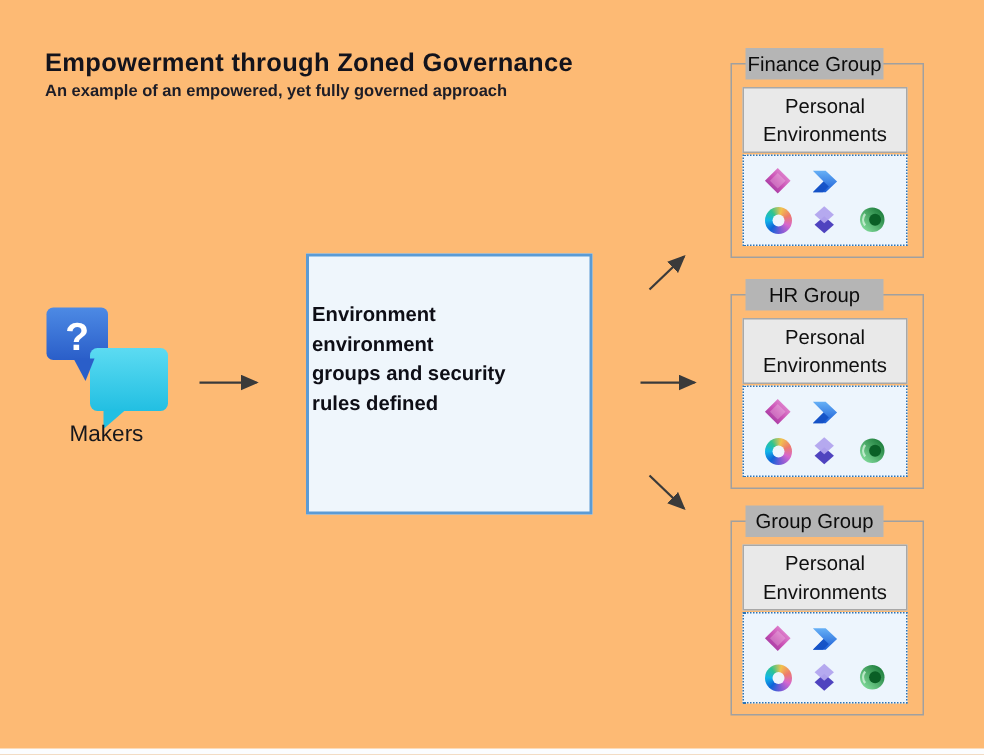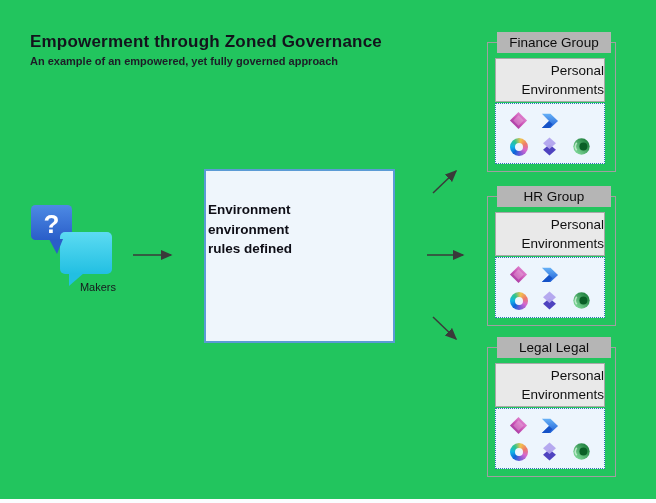--- a/index.html
+++ b/index.html
@@ -1,55 +1,55 @@
 <!DOCTYPE html>
 <html><head>
 <meta charset="utf-8">
 <style>
   html,body{margin:0;padding:0;background:#e8eef4;}
   .canvas{
     position:relative;width:656px;height:503px;overflow:hidden;
-    background:#22c55e;
+    background:#fdba74;
     font-family:"Liberation Sans", sans-serif;
   }
   .title{
     position:absolute;left:30px;top:32px;
     font-size:17px;font-weight:bold;color:#13131c;letter-spacing:.2px;
   }
   .subtitle{
     position:absolute;left:30px;top:55px;
     font-size:11px;color:#1d1d27;font-weight:bold;
   }
   .makers-icon{position:absolute;left:26px;top:198px;}
   .makers-label{
-    position:absolute;left:26px;top:281px;width:90px;text-align:right;
-    font-size:11px;color:#17171c;
+    position:absolute;left:26px;top:281px;width:90px;text-align:center;
+    font-size:15px;color:#17171c;
   }
   .center-box{
     position:absolute;left:204px;top:169px;width:191px;height:174px;
     box-sizing:border-box;background:#eff6fc;border:2px solid #5b9bd5;
   }
   .center-box-text{
     margin:29px 0 0 2px;font-size:13.5px;font-weight:bold;
     line-height:19.5px;color:#0e0e16;
   }
   .arrow-layer{position:absolute;left:0;top:0;pointer-events:none;}
   .group{
     position:absolute;left:487px;width:129px;height:130px;
     box-sizing:border-box;border:1.5px solid #a0a0a0;
   }
   .group-label{
-    position:absolute;left:9px;top:-11px;width:114px;height:21px;
+    position:absolute;left:9px;top:-11px;width:92px;height:21px;
     background:#b5b5b5;color:#0c0c0c;font-size:13.5px;line-height:21px;
     text-align:center;
   }
   .env-label{
     position:absolute;left:7px;top:15px;width:110px;box-sizing:border-box;
     background:#e9e9e9;border:1px solid #a8a8a8;color:#101010;
-    font-size:13.5px;line-height:19px;text-align:right;padding:2px 0;
+    font-size:13.5px;line-height:19px;text-align:center;padding:2px 0;
   }
   .env-zone{
     position:absolute;left:7px;top:60px;width:110px;height:61px;
     box-sizing:border-box;background:#edf5fd;border:1.6px dotted #2e75b6;
     display:grid;grid-template-columns:1fr 1fr 1fr;grid-template-rows:1fr 1fr;
     align-items:center;justify-items:center;padding:3px 7px;
   }
   .picon{width:19px;height:19px;display:block;}
   .copilot-ring{
     width:18px;height:18px;border-radius:50%;position:relative;
@@ -121,20 +121,21 @@
     <path d="M43 75 L43 88 L58 75 Z" fill="#22bfe2"></path>
     <path d="M23 41 L31 56 L37 41 Z" fill="#2a5ec9"></path>
     <text x="25.5" y="35" text-anchor="middle" font-size="26" font-weight="bold" fill="#ffffff" font-family="Liberation Sans, sans-serif">?</text>
   </svg>
   <div class="makers-label">Makers</div>
 
   <div class="center-box">
     <div class="center-box-text">
       <div>Environment</div>
       <div>environment</div>
+      <div>groups and security</div>
       <div>rules defined</div>
     </div>
   </div>
 
   <svg class="arrow-layer" width="656" height="503" viewBox="0 0 656 503">
     <defs>
       <marker id="ah" markerWidth="9" markerHeight="8" refX="7" refY="3.5" orient="auto">
         <path d="M0,0 L8,3.5 L0,7 Z" fill="#3a3a3a"></path>
       </marker>
     </defs>
@@ -180,21 +181,21 @@
       <svg class="picon" viewBox="0 0 20 20">
           <use href="#sym-pages"></use>
         </svg>
       <svg class="picon" viewBox="0 0 20 20">
           <use href="#sym-dataverse"></use>
         </svg>
     </div>
   </div>
 
   <div class="group" style="top:347px">
-    <div class="group-label">Legal Legal</div>
+    <div class="group-label">Group Group</div>
     <div class="env-label">Personal Environments</div>
     <div class="env-zone">
       <svg class="picon" viewBox="0 0 20 20">
           <use href="#sym-apps"></use>
         </svg>
       <svg class="picon" viewBox="0 0 20 20">
           <use href="#sym-automate"></use>
         </svg>
       <div class="spacer"></div>
       <div class="copilot-ring"></div>

